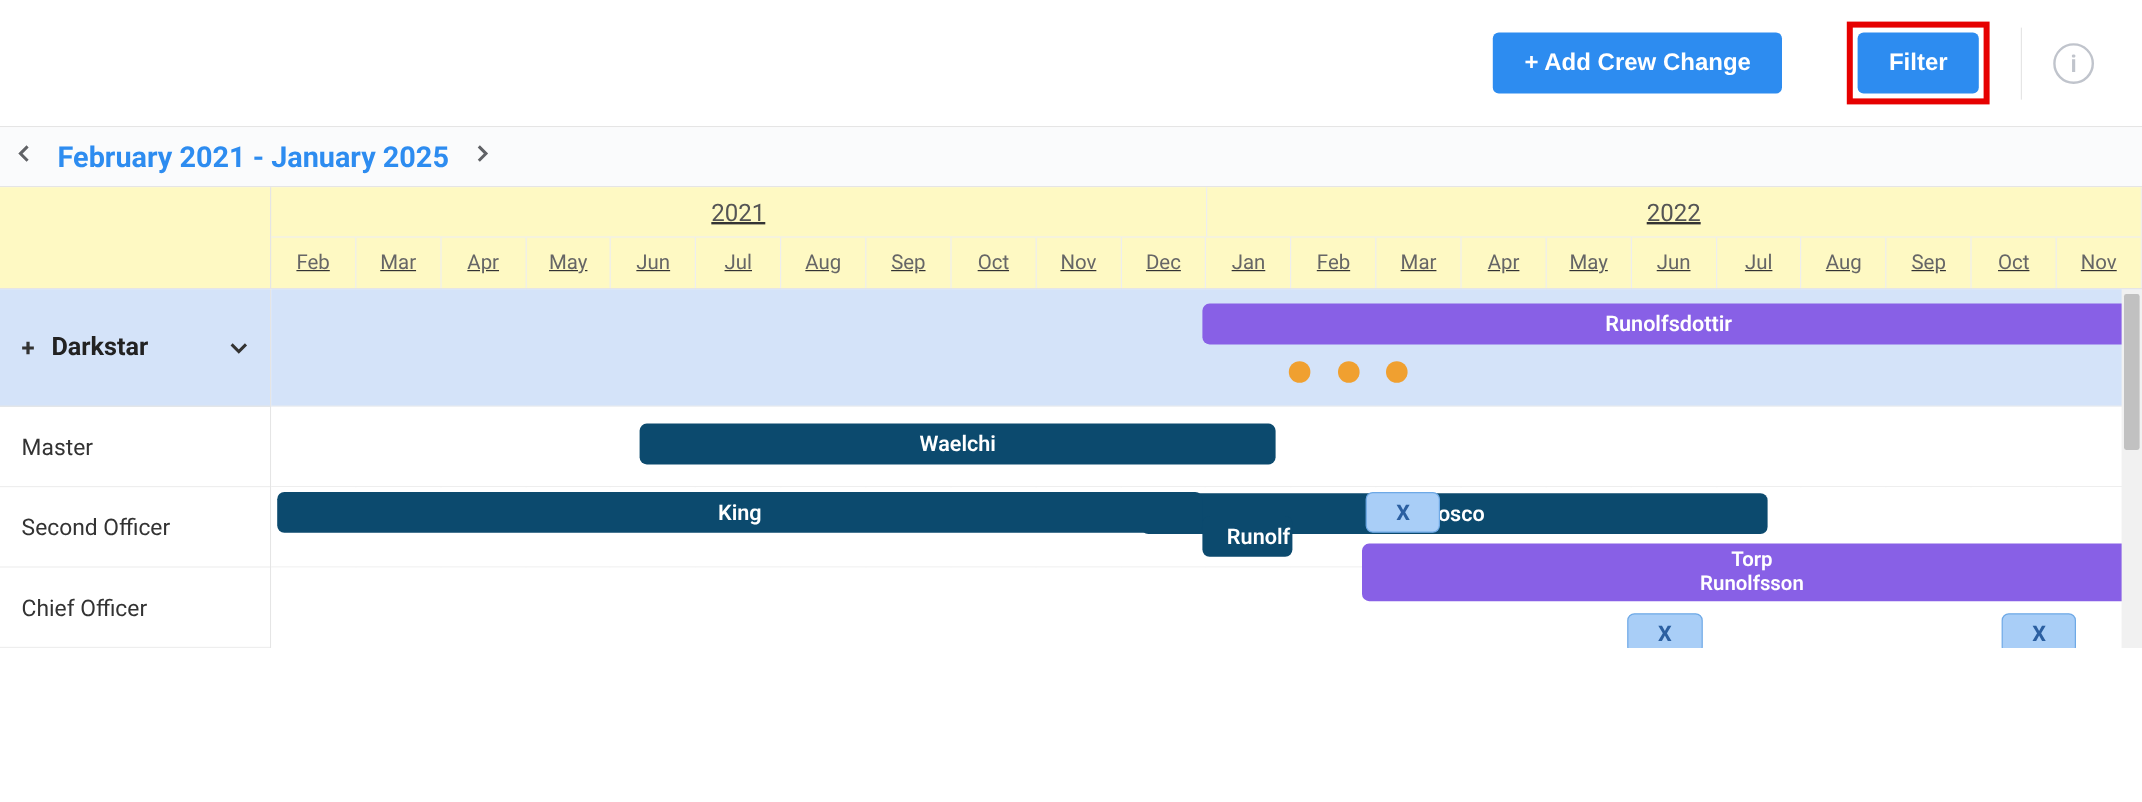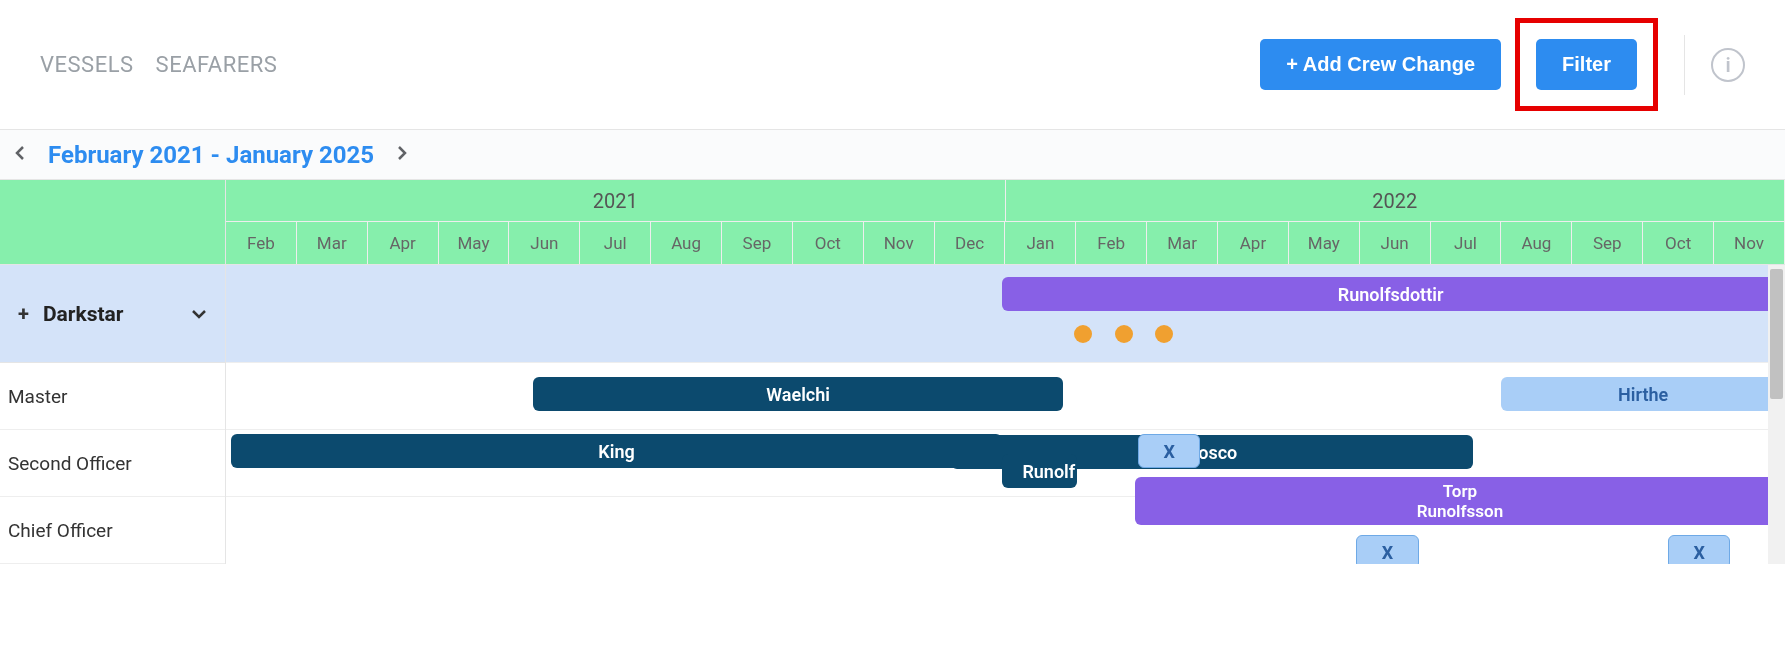--- a/index.html
+++ b/index.html
@@ -31,21 +31,22 @@
     font-size: 20px;
     font-weight: 600;
     padding: 14px 26px;
     cursor: pointer;
     color: #fff;
   }
   .btn-primary { background: #2d8cf0; }
   .btn-filter { background: #2d8cf0; }
   .highlight-box {
     border: 5px solid #e60000;
-    padding: 16px;
+    padding: 4px;
+    margin-left: 40px;
   }
   .actions { display: flex; align-items: center; gap: 14px; }
   .vsep { width: 1px; height: 60px; background: #e5e5e5; margin: 0 12px; }
   .info-icon {
     width: 34px; height: 34px;
     border: 2px solid #c0c4cc;
     border-radius: 50%;
     display: flex; align-items: center; justify-content: center;
     color: #c0c4cc; font-size: 20px; font-weight: 600;
   }
@@ -68,21 +69,22 @@
     color: #2d8cf0;
     font-weight: 700;
     font-size: 24px;
   }
 
   .timeline-wrap { position: relative; }
 
   .header-row {
     display: flex;
     border-bottom: 1px solid #e5e5e5;
-    background: #86efac;
+    background: #fef9c3;
+    text-decoration: underline;
   }
   .left-col {
     width: 226px;
     flex-shrink: 0;
     border-right: 1px solid #e5e5e5;
   }
   .calendar-area {
     flex: 1;
     position: relative;
     overflow: hidden;
@@ -130,21 +132,21 @@
     gap: 14px;
   }
   .plus-icon { font-size: 20px; font-weight: 700; color: #333; cursor: pointer; }
   .vessel-name { font-size: 21px; font-weight: 700; color: #222; }
   .chev-down { font-size: 16px; color: #333; cursor: pointer; margin-left: auto; margin-right: 18px; }
 
   .rank-row {
     height: 67px;
     border-bottom: 1px solid #eee;
     display: flex; align-items: center;
-    padding-left: 8px;
+    padding-left: 18px;
     font-size: 19px;
     color: #333;
   }
 
   .lane {
     position: relative;
     border-bottom: 1px solid #eee;
   }
   .lane-vessel { height: 98px; background: #d4e3f9; }
   .lane-rank { height: 67px; background: #fff; }
@@ -189,24 +191,20 @@
     position: absolute;
     left: 2px; right: 2px;
     background: #c1c1c1;
     border-radius: 2px;
   }
 </style>
 </head>
 <body>
 
 <div class="topbar">
-  <div class="nav-tabs">
-    <div class="nav-tab">VESSELS</div>
-    <div class="nav-tab">SEAFARERS</div>
-  </div>
   <div class="spacer"></div>
   <div class="actions">
     <button class="btn btn-primary">+ Add Crew Change</button>
     <div class="highlight-box">
       <button class="btn btn-filter">Filter</button>
     </div>
     <div class="vsep"></div>
     <div class="info-icon">i</div>
   </div>
 </div>
@@ -305,21 +303,20 @@
 
       <div class="lane lane-vessel">
         <div class="bar bar-purple" style="top:12px; left:49.8%; right:0.4%;">Runolfsdottir</div>
         <span class="dot" style="top:60px; left:54.4%;"></span>
         <span class="dot" style="top:60px; left:57.0%;"></span>
         <span class="dot" style="top:60px; left:59.6%;"></span>
       </div>
 
       <div class="lane lane-rank">
         <div class="bar bar-green" style="top:14px; left:19.7%; width:34.0%;">Waelchi</div>
-        <div class="bar bar-lightblue" style="top:14px; left:81.8%; right:0;">Hirthe</div>
       </div>
 
       <div class="lane lane-rank">
         <div class="bar bar-green" style="top:-18px; left:46.5%; width:33.5%;margin-top:23px;">Bosco</div>
         <div class="bar bar-green" style="top:4px; left:0.3%; width:49.5%;">King</div>
         <div class="bar bar-x" style="top:4px; left:58.5%; width:4.0%;">X</div>
         <div class="bar bar-green" style="top:24px; left:49.8%; width:4.8%;padding-left:18px;">Runolf</div>
         <div class="bar bar-lightblue" style="top:3px; left:99.0%; right:0;"></div>
       </div>
 

